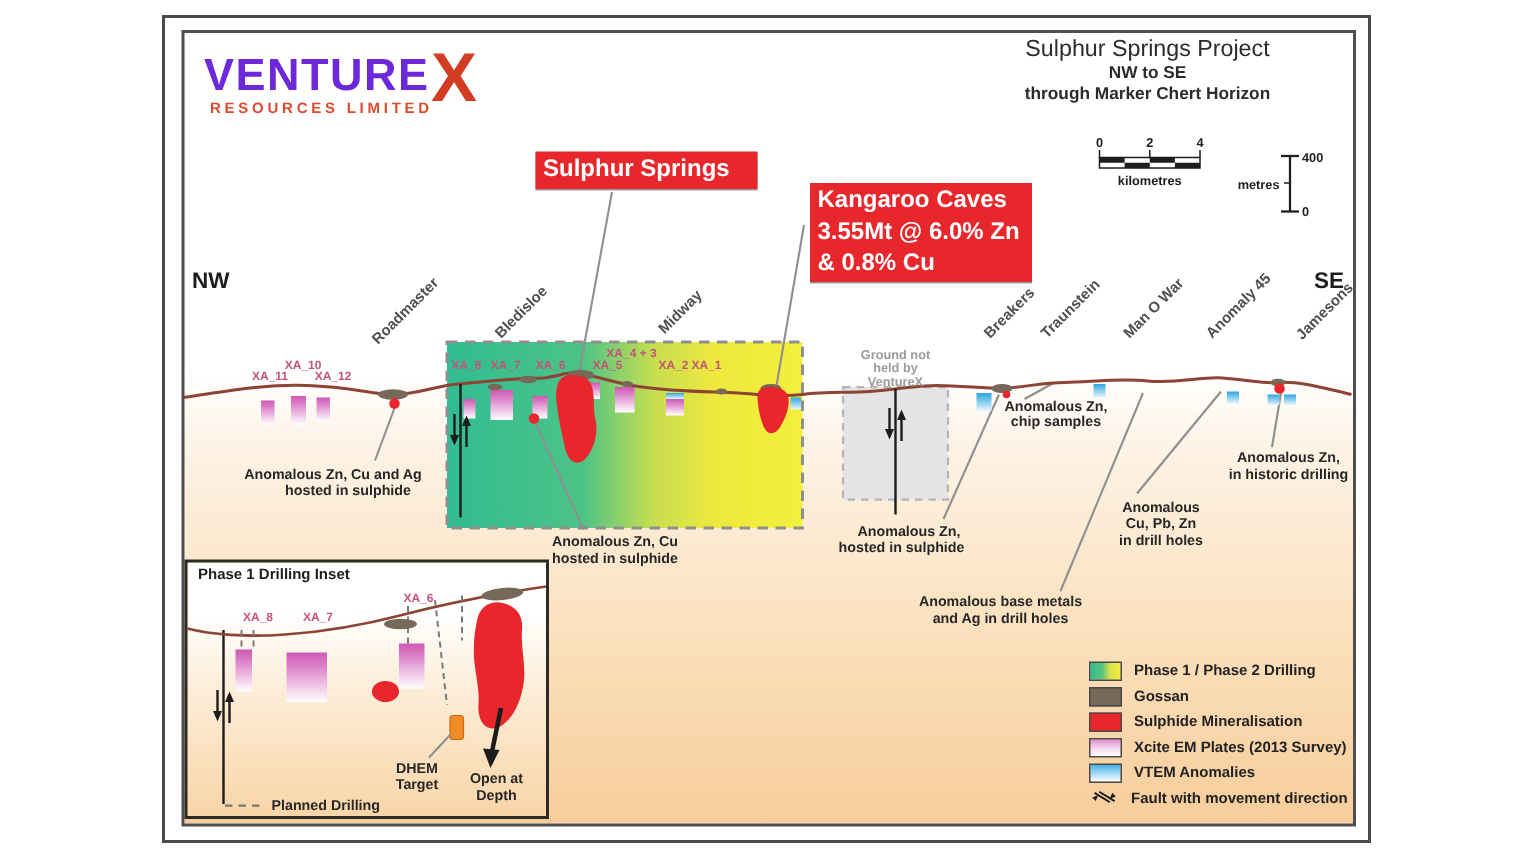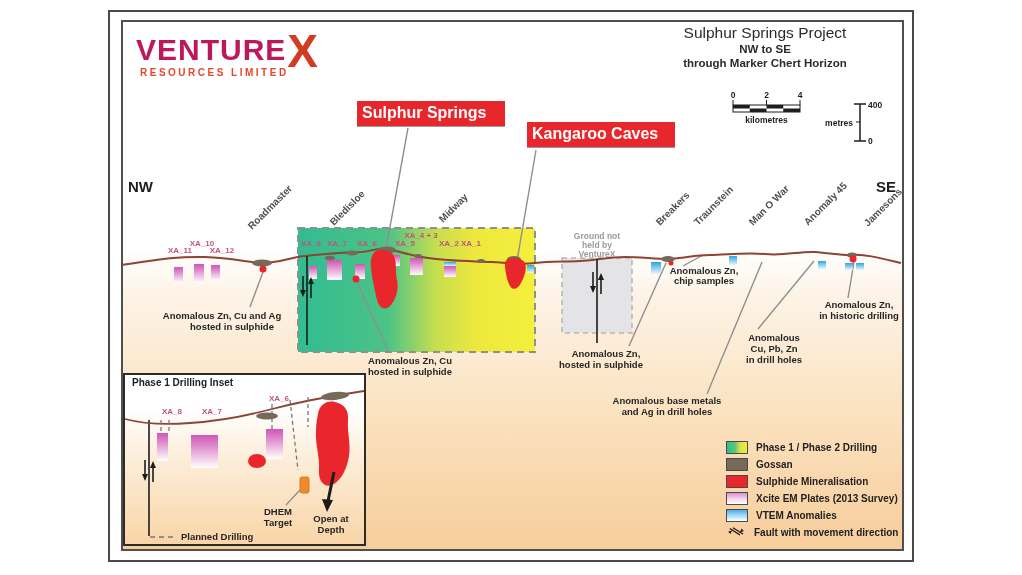--- a/index.html
+++ b/index.html
@@ -5,29 +5,29 @@
   html,body{margin:0;padding:0;background:#fff;font-family:"Liberation Sans",sans-serif;}
   #stage{position:relative;width:1022px;height:575px;background:#fff;overflow:hidden;}
   .outer-border{position:absolute;left:108px;top:10px;width:802px;height:548px;border:2px solid #4a4a4a;}
   .frame{position:absolute;left:121px;top:20px;width:779px;height:527px;border:2px solid #4f4f4f;
     background:linear-gradient(180deg,#ffffff 0%,#ffffff 43%,#fdf3e6 52%,#fbe2c0 74%,#f7cd9b 100%);}
   .inset-bg{position:absolute;left:123px;top:373px;width:239px;height:169px;border:2px solid #2e2a26;z-index:1;
     background:linear-gradient(180deg,#ffffff 0%,#ffffff 20%,#fdf0de 45%,#f9d5a7 100%);}
   svg.draw{position:absolute;left:0;top:0;z-index:2;}
   .overlay{position:absolute;z-index:3;}
   .logo{left:136px;top:28px;line-height:1;}
-  .logo .word{font-weight:bold;font-size:30px;color:#be185d;letter-spacing:1px;}
+  .logo .word{font-weight:bold;font-size:30px;color:#6d28d9;letter-spacing:1px;}
   .logo .x{font-weight:bold;font-size:46px;color:#d23c22;margin-left:1px;vertical-align:-7px;}
   .logo .sub{font-weight:bold;font-size:10px;color:#e04a2c;letter-spacing:2.5px;margin-top:-6px;margin-left:4px;}
   .titleblock{left:630px;top:24px;width:270px;text-align:center;color:#2b2b2b;}
   .titleblock .t1{font-weight:normal;font-size:15.5px;}
   .titleblock .t2{font-weight:bold;font-size:11.5px;line-height:1.25;}
   .callout{background:#e8272c;color:#fff;font-weight:bold;font-size:16px;line-height:1.3;padding:2px 5px;box-shadow:0 1px 0 #9a9a9a;}
   .callout-sulphur{left:357px;top:101px;width:138px;}
-  .callout-kangaroo{left:527px;top:122px;width:138px;}
+  .callout-kangaroo{left:540px;top:122px;width:138px;}
   .legend{left:726px;top:441px;display:flex;flex-direction:column;gap:5px;}
   .legend .row{display:flex;align-items:center;gap:8px;height:12px;}
   .legend .sw{width:20px;height:11px;border:1px solid #4a4a4a;flex:0 0 auto;}
   .legend .lbl{font-weight:bold;font-size:10px;color:#222;white-space:nowrap;}
   .sw-phase{background:linear-gradient(90deg,#2fbd92 0%,#5cc57a 40%,#d8e24a 65%,#f2ec3e 100%);}
   .sw-gossan{background:#77695a;}
   .sw-red{background:#e8262b;}
   .sw-pink{background:linear-gradient(180deg,#d98fd0 0%,#f4d9ef 55%,#ffffff 100%);}
   .sw-blue{background:linear-gradient(180deg,#45b1e6 0%,#c8e9f9 70%,#ffffff 100%);}
   .sw-fault{border:none !important;width:22px;height:14px;}
@@ -275,20 +275,21 @@
     <div class="t1">Sulphur Springs Project</div>
     <div class="t2">NW to SE</div>
     <div class="t2">through Marker Chert Horizon</div>
   </div>
 
   <div class="overlay callout callout-sulphur">
     <div>Sulphur Springs</div>
   </div>
   <div class="overlay callout callout-kangaroo">
     <div>Kangaroo Caves</div>
+    <div>3.55Mt @ 6.0% Zn &amp; 0.8% Cu</div>
   </div>
 
   <div class="overlay legend">
     <div class="row">
       <div class="sw sw-phase"></div>
       <div class="lbl">Phase 1 / Phase 2 Drilling</div>
     </div>
     <div class="row">
       <div class="sw sw-gossan"></div>
       <div class="lbl">Gossan</div>

